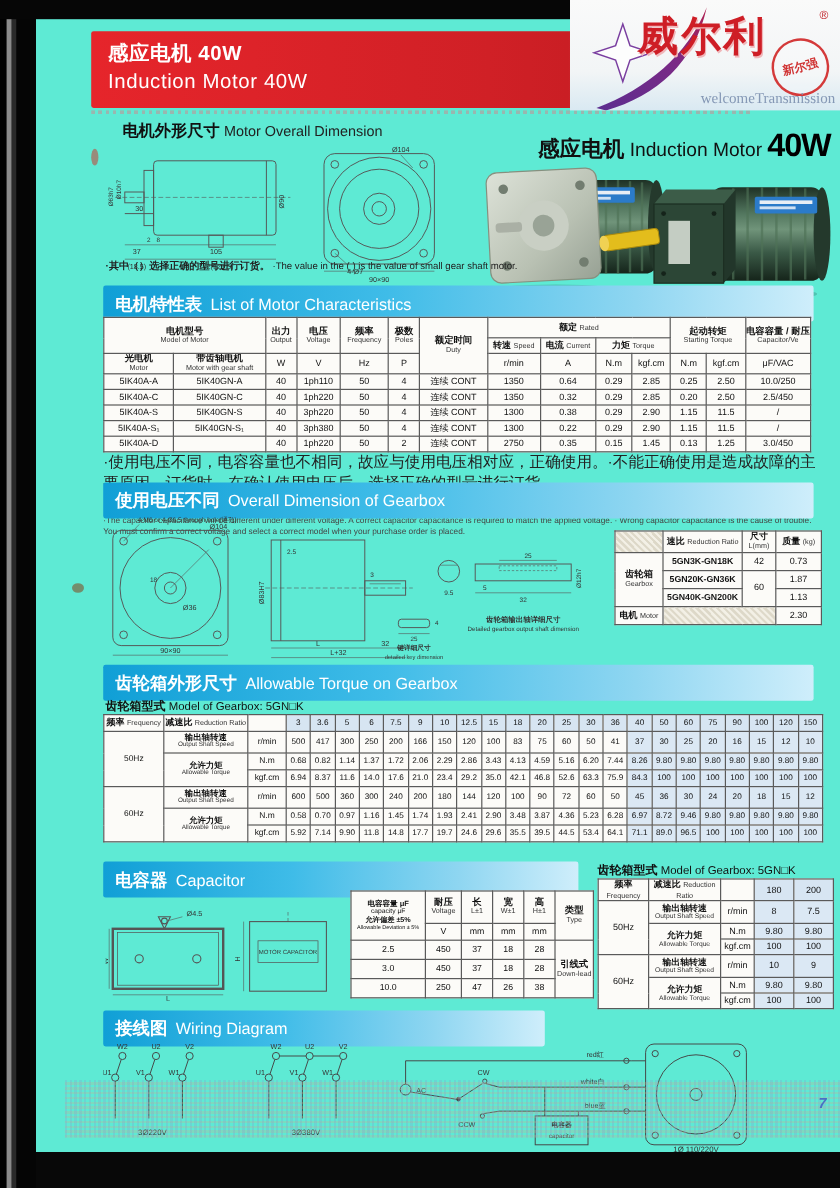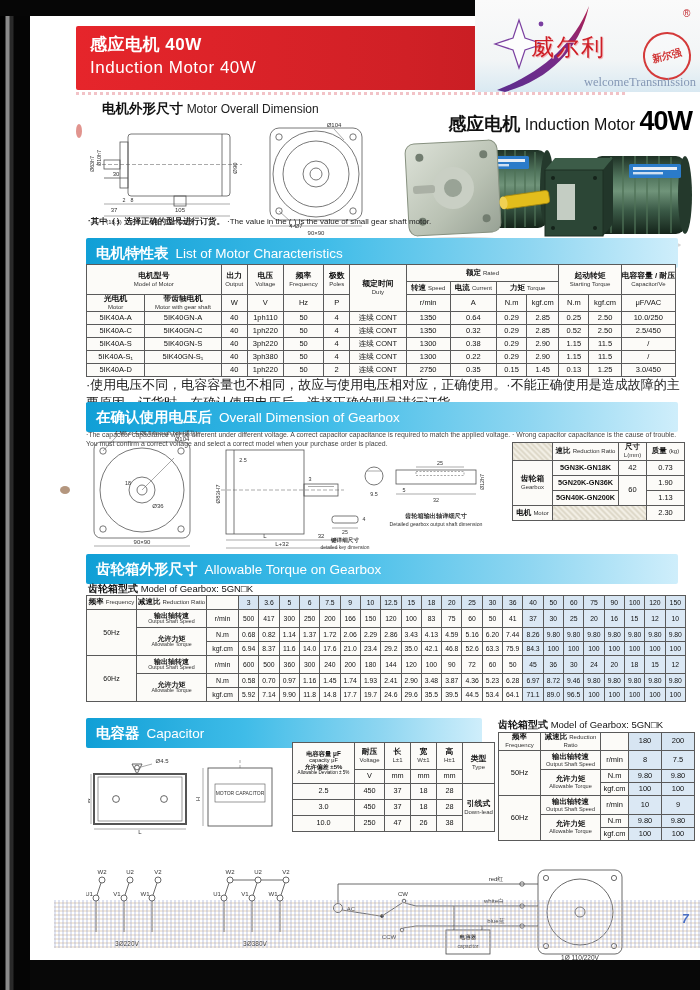--- a/index.html
+++ b/index.html
@@ -1,29 +1,29 @@
 <!DOCTYPE html>
 <html><head>
 <meta charset="utf-8">
 <style>
   html,body{margin:0;padding:0;background:#0b0b0b;font-family:"Liberation Sans",sans-serif;}
   #root{position:relative;width:700px;height:990px;overflow:hidden;background:#0b0b0b;}
   .abs{position:absolute;}
   #spine{left:0;top:0;width:30px;height:990px;background:linear-gradient(90deg,#000 0 5px,#8a8a8a 6px 9px,#2a2a2a 10px 13px,#050505 14px);}
   #topstrip{left:0;top:0;width:478px;height:16px;background:#060606;}
   #botstrip{left:30px;top:958px;width:670px;height:32px;background:#080808;}
-  #paper{left:30px;top:16px;width:670px;height:944px;background:#ffffff;}
+  #paper{left:30px;top:16px;width:670px;height:944px;background:#5eead4;}
   
   #banner{left:46px;top:10px;width:552px;height:64px;background:linear-gradient(90deg,#e6252b,#d02026 60%,#ca1e24 72%,#eef0ef 90%,#cfe3ee);border-radius:2px;color:#fff;padding:8px 0 0 14px;box-sizing:border-box;}
   #banner .bt{display:block;font-size:17px;font-weight:bold;letter-spacing:.5px;line-height:1.35;}
   #banner .bt2{font-weight:normal;}
   #scanline{left:46px;top:76px;width:552px;height:3px;background:repeating-linear-gradient(90deg,rgba(226,120,130,.45) 0 3px,transparent 3px 6px);}
   
   #logo{left:475px;top:0;width:225px;height:92px;background:linear-gradient(180deg,#fafafa 0%,#f2f5f6 65%,#d9e9f2);}
-  #logo .brand{position:absolute;left:56px;top:32px;font-size:23px;font-weight:normal;color:#ce1e26;letter-spacing:2px;text-shadow:1px 1px 0 #f0b7ba;}
+  #logo .brand{position:absolute;left:56px;top:8px;font-size:34px;font-weight:bold;color:#ce1e26;letter-spacing:2px;text-shadow:1px 1px 0 #f0b7ba;}
   #logo .reg{position:absolute;left:208px;top:8px;font-size:10px;color:#c02026;}
   #logo .stamp{position:absolute;left:168px;top:32px;width:44px;height:44px;border:2px solid #d43a3a;border-radius:50%;transform:rotate(-14deg);display:flex;align-items:center;justify-content:center;background:rgba(255,255,255,.25);}
   #logo .stamp span{font-size:10px;font-weight:bold;color:#d03434;}
   #logo .tagline{position:absolute;right:4px;bottom:2px;font-family:"Liberation Serif",serif;font-size:12.5px;color:#8598b5;}
   
   .h-sec{font-size:13px;color:#111;}
   .h-sec .zh-b{font-weight:bold;font-size:13.5px;}
   .h-sec .en-b{font-size:12px;color:#222;}
   #prodhead{text-align:right;}
   #prodhead .p-zh{font-size:18px;font-weight:bold;color:#111;}
@@ -324,21 +324,21 @@
             <td>5IK40GN-C</td>
             <td>40</td>
             <td>1ph220</td>
             <td>50</td>
             <td>4</td>
             <td>连续 CONT</td>
             <td>1350</td>
             <td>0.32</td>
             <td>0.29</td>
             <td>2.85</td>
-            <td>0.52</td>
+            <td>0.20</td>
             <td>2.50</td>
             <td>2.5/450</td>
           </tr>
       <tr>
             <td>5IK40A-S</td>
             <td>5IK40GN-S</td>
             <td>40</td>
             <td>3ph220</td>
             <td>50</td>
             <td>4</td>
@@ -385,21 +385,21 @@
           </tr>
     </tbody>
       </table>
 
     <div class="note abs" style="left:56px;top:360px;width:596px;">
       <span class="nzh">·使用电压不同，电容容量也不相同，故应与使用电压相对应，正确使用。·不能正确使用是造成故障的主要原因。订货时，在确认使用电压后，选择正确的型号进行订货。</span>
       <span class="nen">·The capacitor capacitance will be different under different voltage. A correct capacitor capacitance is required to match the applied voltage. · Wrong capacitor capacitance is the cause of trouble. You must confirm a correct voltage and select a correct model when your purchase order is placed.</span>
     </div>
 
     <div class="sec abs" style="left:56px;top:386px;width:592px;height:24px;">
-      <b class="s-zh">在确认使用电压后</b>
+      <b class="s-zh">使用电压不同</b>
       <span class="s-en">Overall Dimension of Gearbox</span>
     </div>
 
     <svg class="abs" style="left:56px;top:412px;" width="424" height="122" viewBox="0 0 424 122">
       <g stroke="#555" fill="none" stroke-width="0.8">
         <rect x="8" y="14" width="96" height="96" rx="7"></rect>
         <circle cx="56" cy="62" r="42"></circle>
           <circle cx="56" cy="62" r="13"></circle>
           <circle cx="56" cy="62" r="5"></circle>
         <circle cx="17" cy="23" r="3.2"></circle>
@@ -471,21 +471,21 @@
               <span class="zh">齿轮箱</span>
               <span class="en">Gearbox</span>
             </th>
         <td class="mdl">5GN3K-GN18K</td>
         <td>42</td>
         <td>0.73</td>
       </tr>
       <tr>
         <td class="mdl">5GN20K-GN36K</td>
         <td rowspan="2">60</td>
-        <td>1.90</td>
+        <td>1.87</td>
       </tr>
       <tr>
         <td class="mdl">5GN40K-GN200K</td>
         <td>1.13</td>
       </tr>
       <tr>
         <th><span class="zhi">电机</span> <span class="eni">Motor</span></th>
         <td colspan="2" class="hatch"></td>
         <td>2.30</td>
       </tr>
@@ -873,20 +873,24 @@
         <td class="hi">9.80</td>
       </tr>
       <tr>
         <th>kgf.cm</th>
         <td class="hi">100</td>
         <td class="hi">100</td>
       </tr>
     </tbody>
       </table>
 
+    <div class="sec abs" style="left:56px;top:826px;width:368px;height:22px;">
+      <b class="s-zh">接线图</b>
+      <span class="s-en">Wiring Diagram</span>
+    </div>
 
     <svg class="abs" style="left:56px;top:852px;" width="600" height="92" viewBox="0 0 600 92">
       <g stroke="#444" fill="none" stroke-width="0.8">
 
         <circle cx="16" cy="12" r="3"></circle>
           <circle cx="44" cy="12" r="3"></circle>
           <circle cx="72" cy="12" r="3"></circle>
         <circle cx="10" cy="30" r="3"></circle>
           <circle cx="38" cy="30" r="3"></circle>
           <circle cx="66" cy="30" r="3"></circle>

